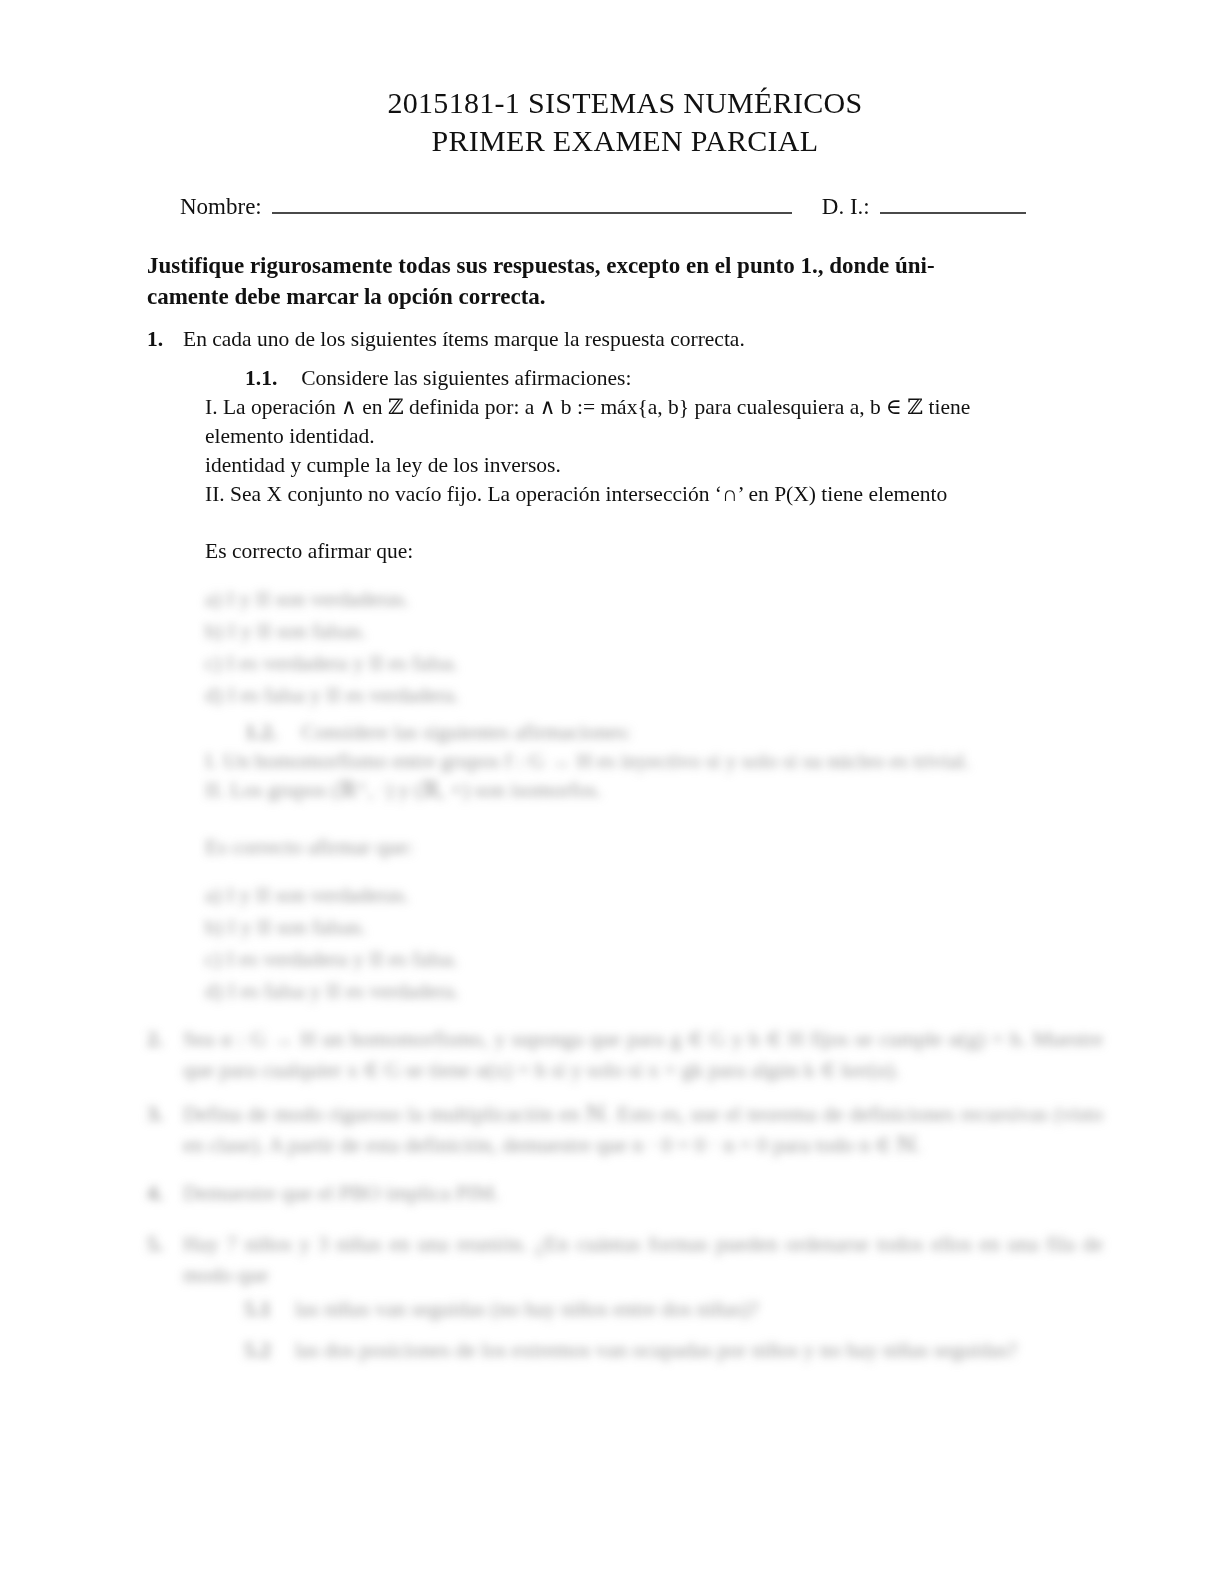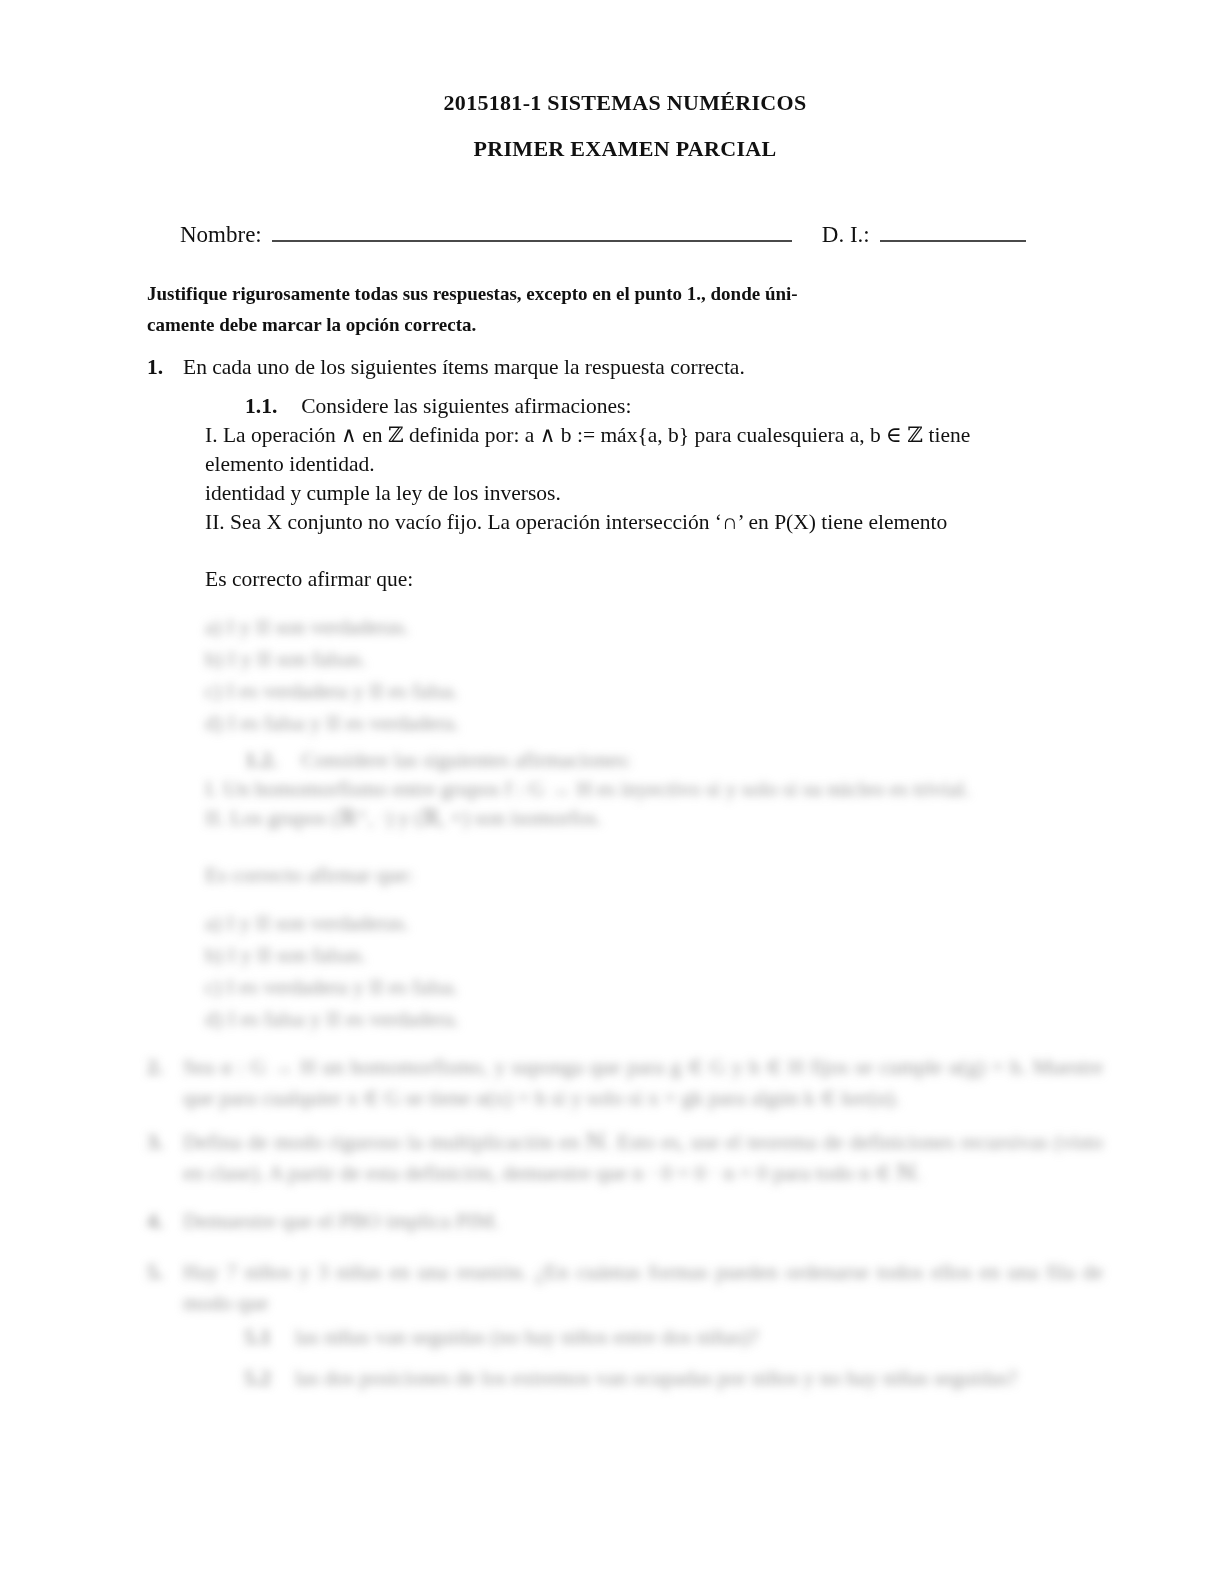--- a/index.html
+++ b/index.html
@@ -10,49 +10,49 @@
     background: #ffffff;
     color: #111111;
     font-family: "Liberation Serif", "DejaVu Serif", serif;
     overflow: hidden;
     box-sizing: border-box;
     padding-left: 147px;
     padding-right: 121px;
   }
   .title {
     text-align: center;
-    font-weight: bold;
-    font-size: 22px;
+    font-weight: normal;
+    font-size: 30px;
     line-height: 34px;
     letter-spacing: 0.3px;
   }
   .t1 { margin-top: 86px; }
-  .t2 { margin-top: 12px; }
+  .t2 { margin-top: 4px; }
 
   .name-row {
-    margin-top: 54px;
+    margin-top: 34px;
     padding-left: 33px;
     font-size: 23px;
     line-height: 30px;
     display: flex;
     align-items: baseline;
   }
   .fill {
     display: inline-block;
     height: 0;
     border-bottom: 2px solid #4a4a4a;
   }
   .name-fill { width: 520px; margin-left: 10px; }
   .id-lbl { margin-left: 30px; }
   .id-fill { width: 146px; margin-left: 10px; }
 
   .instr {
     margin-top: 28px;
     font-weight: bold;
-    font-size: 19px;
+    font-size: 23px;
     line-height: 31px;
   }
   .nowrap { white-space: nowrap; }
 
   .qitem {
     display: flex;
     font-size: 21.5px;
     line-height: 29px;
   }
   .q1 { margin-top: 13px; }

